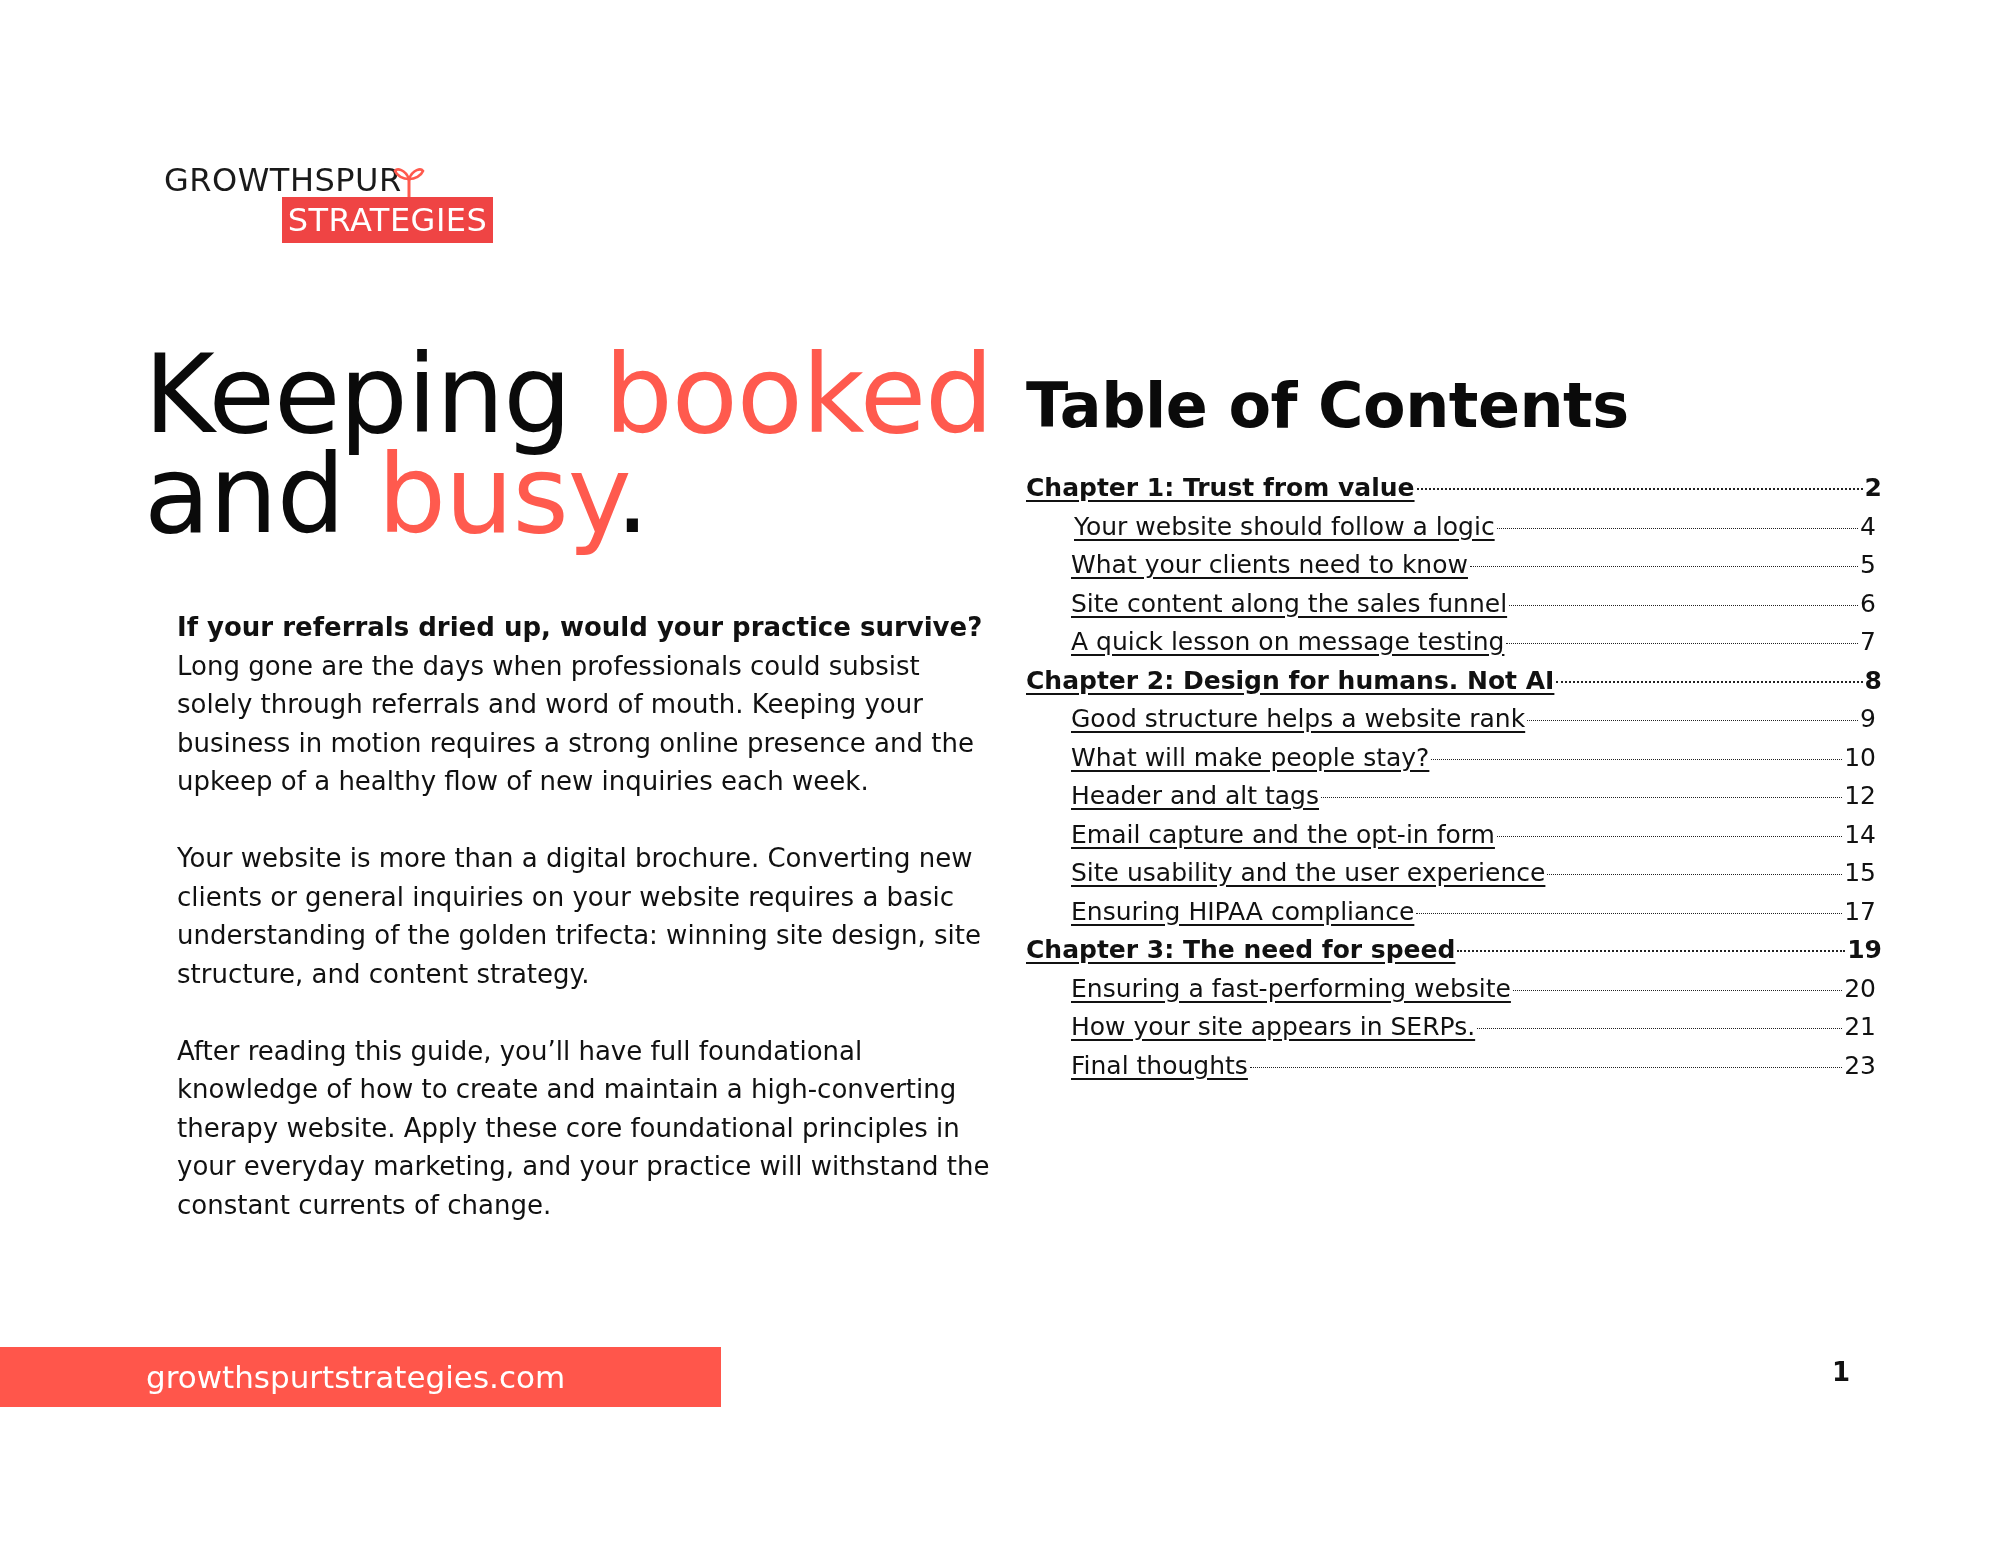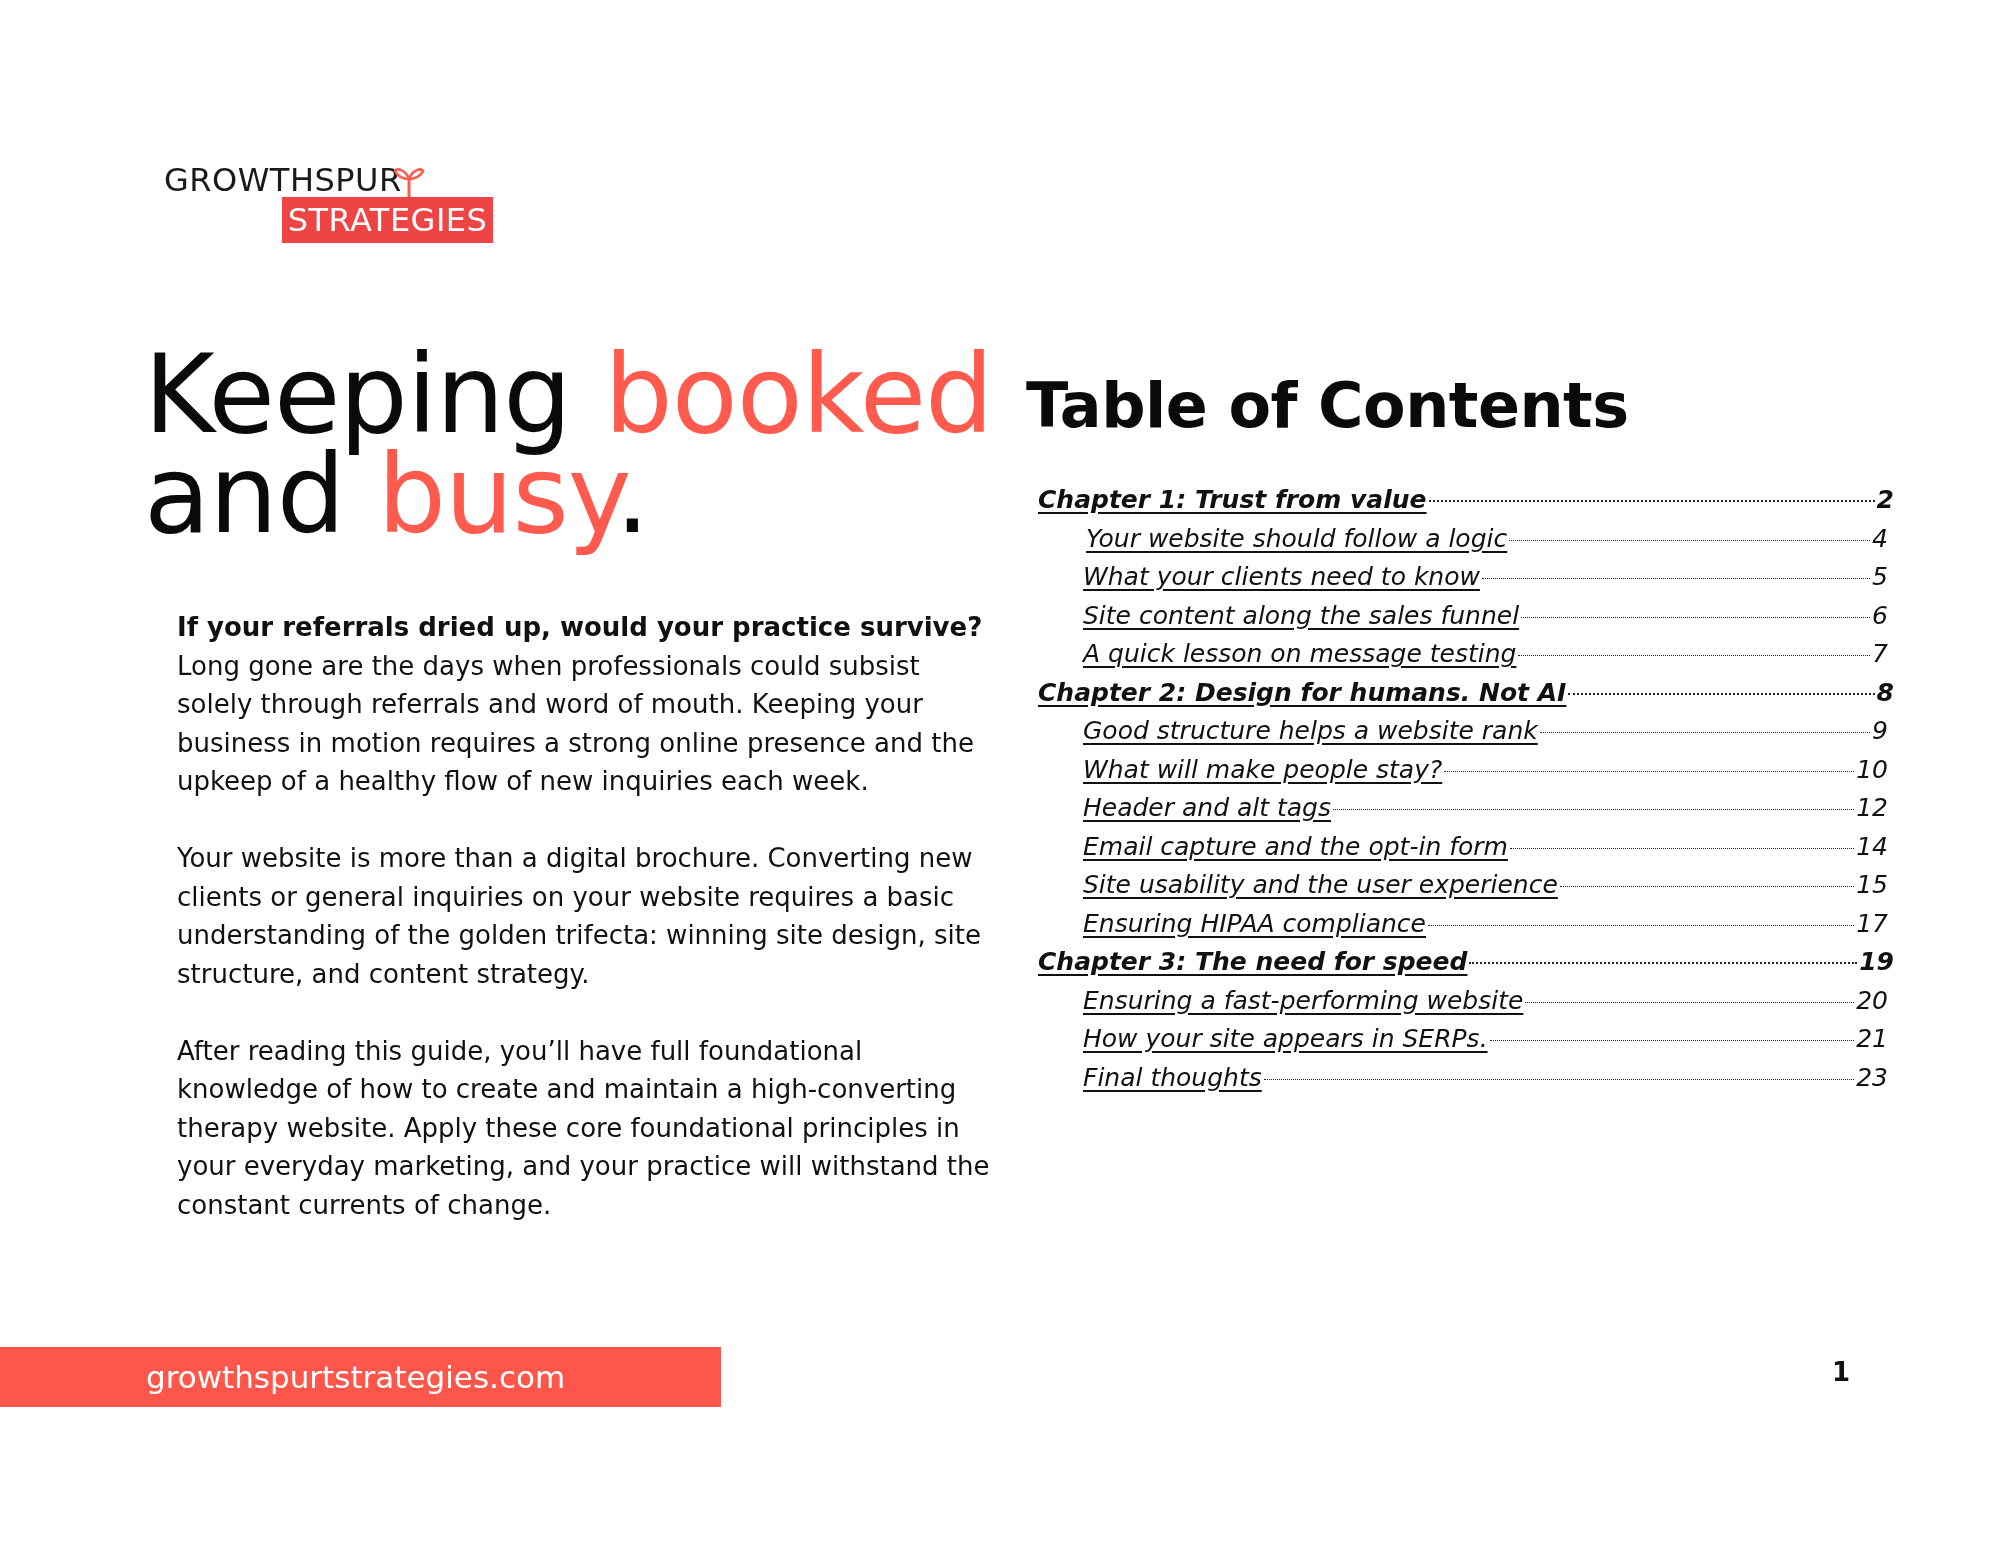--- a/index.html
+++ b/index.html
@@ -25,22 +25,22 @@
   
   .body-col { position: absolute; left: 145px; top: 608px; width: 820px;
               font-family: "DejaVu Sans", sans-serif; font-size: 26px; line-height: 38.5px; color: #111; margin-left: 32px; }
   .body-col p { margin: 0 0 38.5px 0; }
   .body-col .lead { font-weight: bold; display: block; }
 
   
   .toc-title { position: absolute; left: 1026px; top: 368px; margin: 0;
                font-family: "DejaVu Sans", sans-serif; font-weight: bold; font-size: 62px;
                line-height: 76px; color: #0a0a0a; letter-spacing: -0.5px; }
-  .toc { position: absolute; left: 1026px; top: 469px; width: 856px; list-style: none; margin: 12px; padding: 0;
-         font-family: "DejaVu Sans", sans-serif; font-size: 25px; font-style: italic; }
+  .toc { position: absolute; left: 1026px; top: 469px; width: 856px; list-style: none; margin: 0; padding: 0;
+         font-family: "DejaVu Sans", sans-serif; font-size: 25px; }
   .toc-item { display: flex; align-items: baseline; height: 38.5px; line-height: 38.5px; cursor: pointer; }
   .toc-item.chapter { font-weight: bold; padding-left: 0; }
   .toc-item.sub { padding-left: 45px; font-weight: normal; padding-right: 6px; }
   .toc-item .label { text-decoration: underline; text-underline-offset: 4px; white-space: nowrap; color: #111; }
   .toc-item .leader { flex: 1; border-bottom: 2px dotted #222; margin: 0 2px; transform: translateY(-6px); min-width: 10px; }
   .toc-item.sub .leader { border-bottom-width: 1.5px; }
   .toc-item .page { white-space: nowrap; color: #111; }
   .toc-item.sub.first { padding-left: 48px; }
 
   

